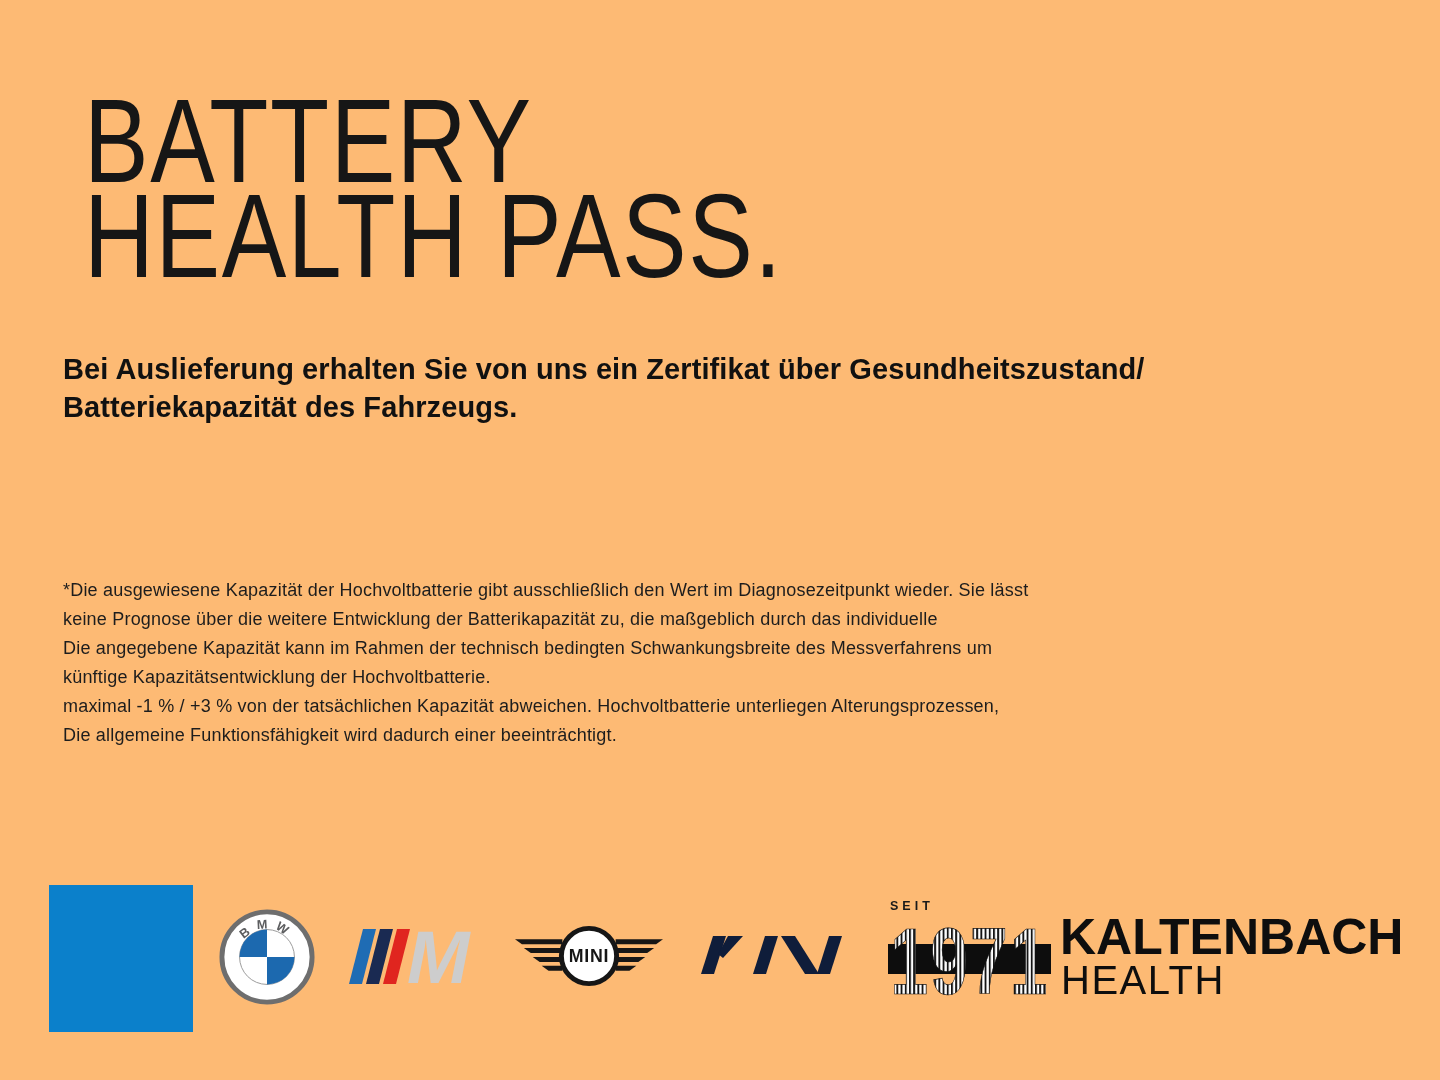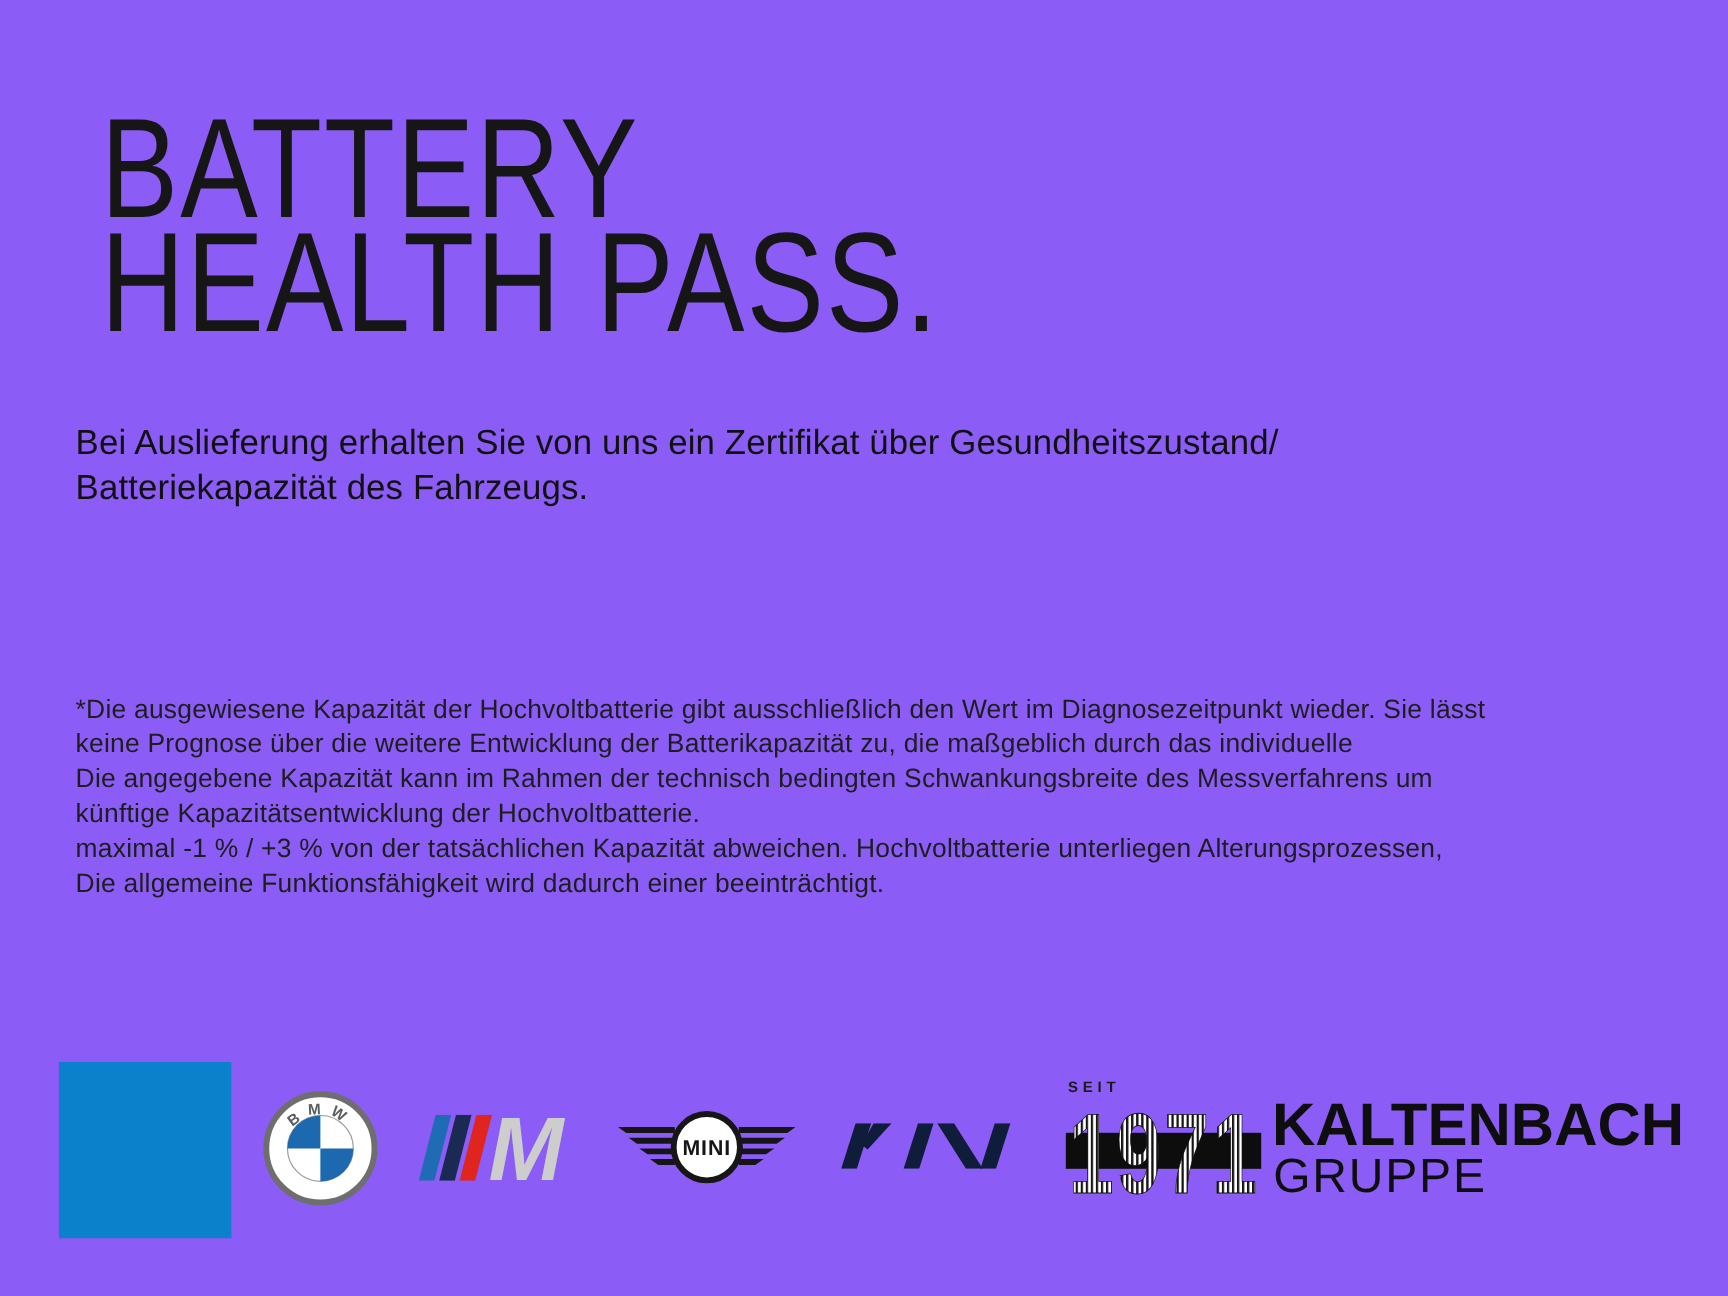--- a/index.html
+++ b/index.html
@@ -1,39 +1,39 @@
 <!DOCTYPE html>
 <html><head>
 <meta charset="utf-8">
 <style>
   html,body{margin:0;padding:0;background:#fff;}
   .canvas{
-    position:relative;width:1440px;height:1080px;background:#8b5cf6;
+    position:relative;width:1440px;height:1080px;background:#fdba74;
     font-family:"Liberation Sans","DejaVu Sans",sans-serif;color:#1c1c1c;overflow:hidden;
   }
   .abs{position:absolute;}
   .nowrap{white-space:nowrap;}
   
   .headline{
     left:84px;top:94px;font-size:118px;line-height:95px;font-weight:400;
     color:#161616;letter-spacing:2px;transform:scaleX(0.82);transform-origin:0 0;
   }
   
   .intro{
-    left:63px;top:350px;font-size:29px;line-height:38px;font-weight:400;color:#111;
+    left:63px;top:350px;font-size:29px;line-height:38px;font-weight:700;color:#111;
     letter-spacing:0.1px;
   }
   
   .section-title{
     left:60px;top:502px;font-size:41px;line-height:41px;font-weight:700;color:#111;
     letter-spacing:0.2px;
   }
   
   .bodycopy{
-    left:63px;top:576px;font-size:22px;line-height:29px;font-weight:400;color:#1d1d1d;
+    left:63px;top:576px;font-size:18px;line-height:29px;font-weight:400;color:#1d1d1d;
     letter-spacing:0.2px;
   }
   
   .brand-square{left:49px;top:885px;}
   .bmw-roundel{left:218px;top:908px;}
   .bmw-m{left:349px;top:929px;}
   .mini-logo{left:515px;top:923px;}
   .kia-logo{left:694px;top:936px;}
   .seit-logo{left:888px;top:894px;}
   .company-name{
@@ -121,16 +121,16 @@
           <rect width="4.2" height="4.2" fill="#ffffff"></rect>
           <rect width="1.9" height="4.2" fill="#141414"></rect>
         </pattern>
       </defs>
       <text x="2" y="16" font-size="12.5" font-weight="600" letter-spacing="4" fill="#1a1a1a">SEIT</text>
       <rect x="0" y="50" width="163" height="30" fill="#0d0d0d"></rect>
       <text x="82" y="71.5" text-anchor="middle" font-size="68" font-weight="700" letter-spacing="2" fill="url(#yrStripes)" stroke="#111111" stroke-width="0.5" transform="scale(1,1.4)">1971</text>
     </svg>
 
     <div class="abs company-name nowrap">KALTENBACH</div>
-    <div class="abs company-sub nowrap">GRUPPE</div>
+    <div class="abs company-sub nowrap">HEALTH</div>
 
   </div>
 </div>
 
 </body></html>

